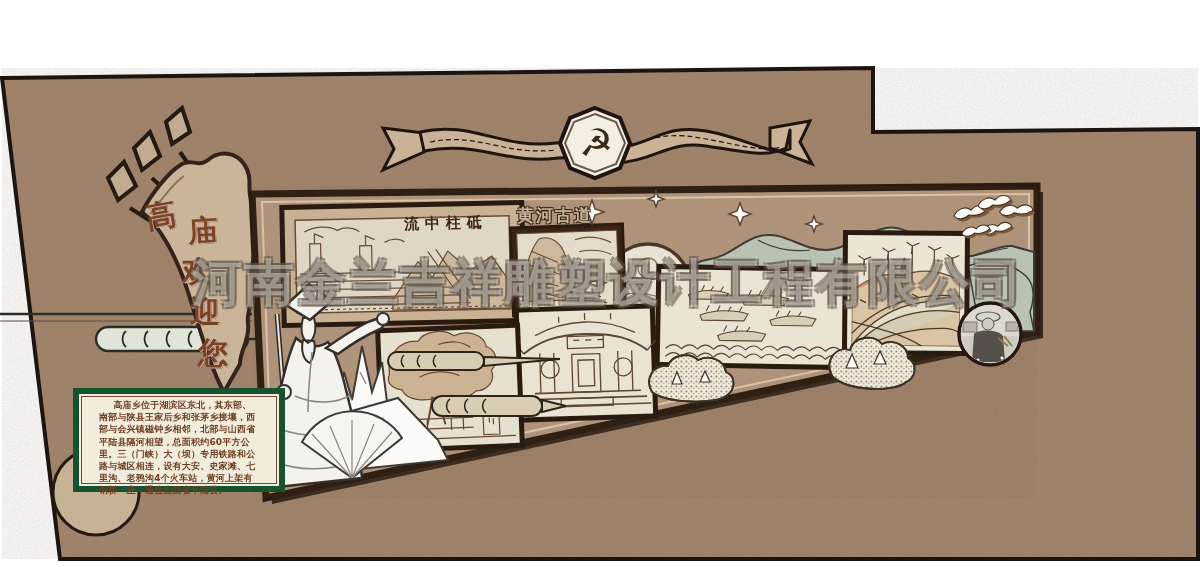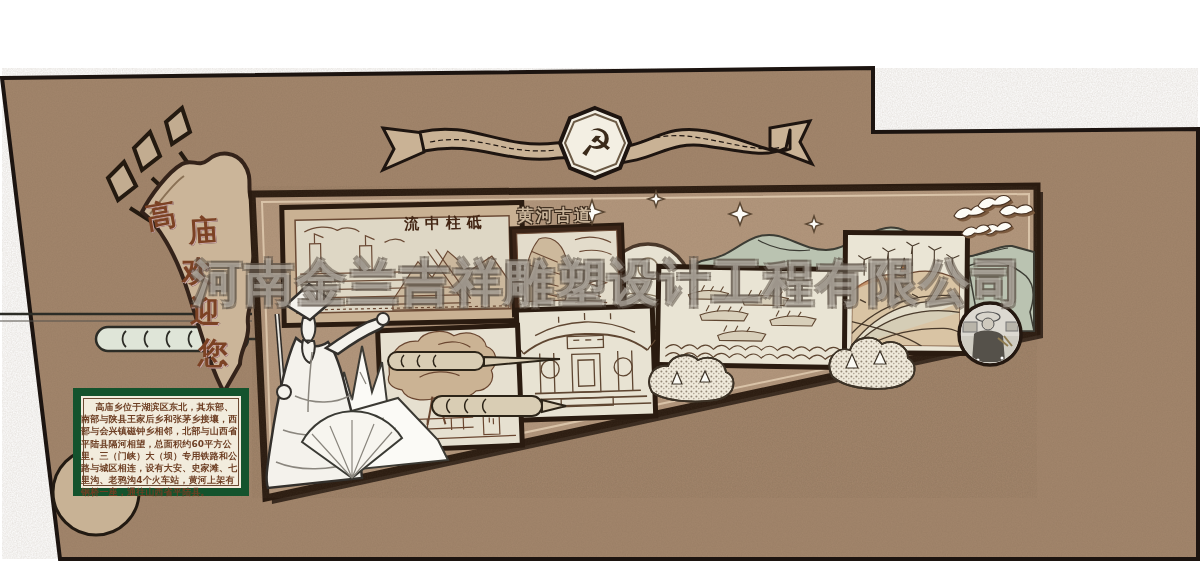--- a/index.html
+++ b/index.html
@@ -15,22 +15,22 @@
     text-shadow:2px 2px 0 rgba(95,84,72,.55),-2px -2px 0 rgba(95,84,72,.55),
                 2px -2px 0 rgba(95,84,72,.55),-2px 2px 0 rgba(95,84,72,.55);
     z-index:40;pointer-events:none;
   }
   
   .flagchar{font-family:"DejaVu Serif",serif;font-weight:bold;font-size:30px;color:#7c4224;
             text-shadow:1px 1px 0 #caa,1px 1px 0 #3a1f10;z-index:22;}
   
   .plaque{
     left:73px;top:388px;width:160px;height:82px;background:#f2ecdd;
-    border:8px solid #14532d;box-shadow:inset 0 0 0 2px #f2ecdd,inset 0 0 0 3px #6b4a33;
-    padding:5px 0;z-index:25;
+    border:6px solid #14532d;box-shadow:inset 0 0 0 2px #f2ecdd,inset 0 0 0 3px #6b4a33;
+    padding:5px 20px;z-index:25;
   }
   .plaque p{margin:0;font-size:9px;line-height:12.2px;color:#6e3f24;font-weight:bold;
             text-indent:1.6em;letter-spacing:.2px;}
   
   .title-dam{
     left:404px;top:214px;font-family:"DejaVu Serif",serif;font-weight:bold;font-size:15px;
     letter-spacing:6px;color:#432614;transform:rotate(-1.5deg);z-index:30;
   }
   .title-plank{
     left:517px;top:204px;font-weight:bold;font-size:17px;letter-spacing:2px;color:#c9b49a;

